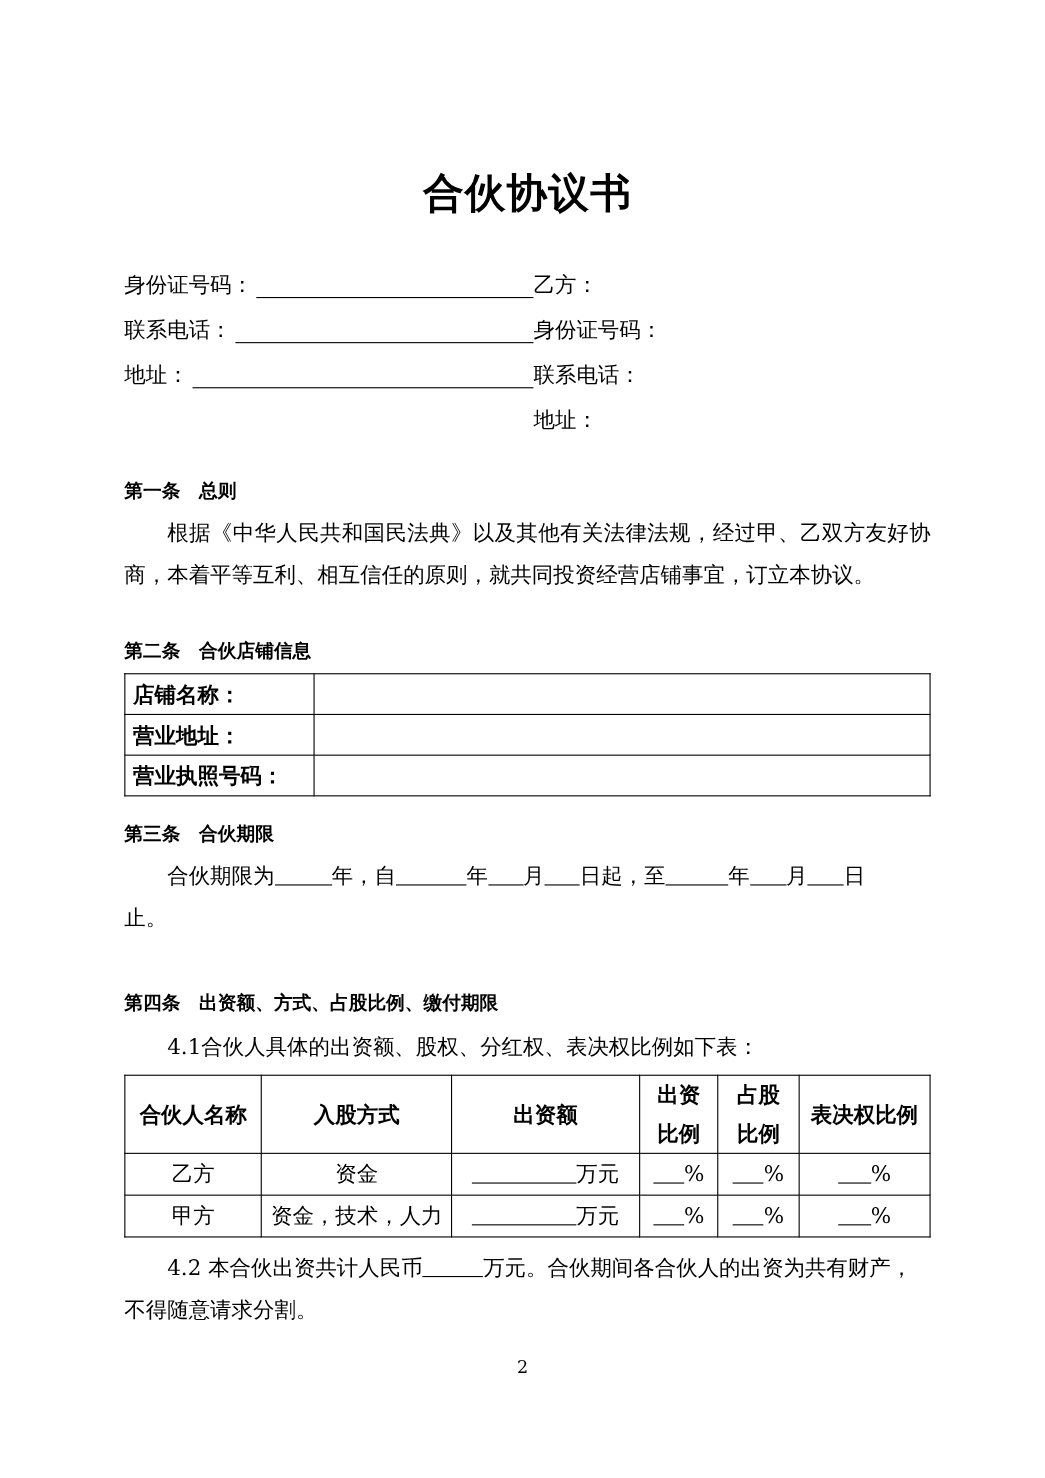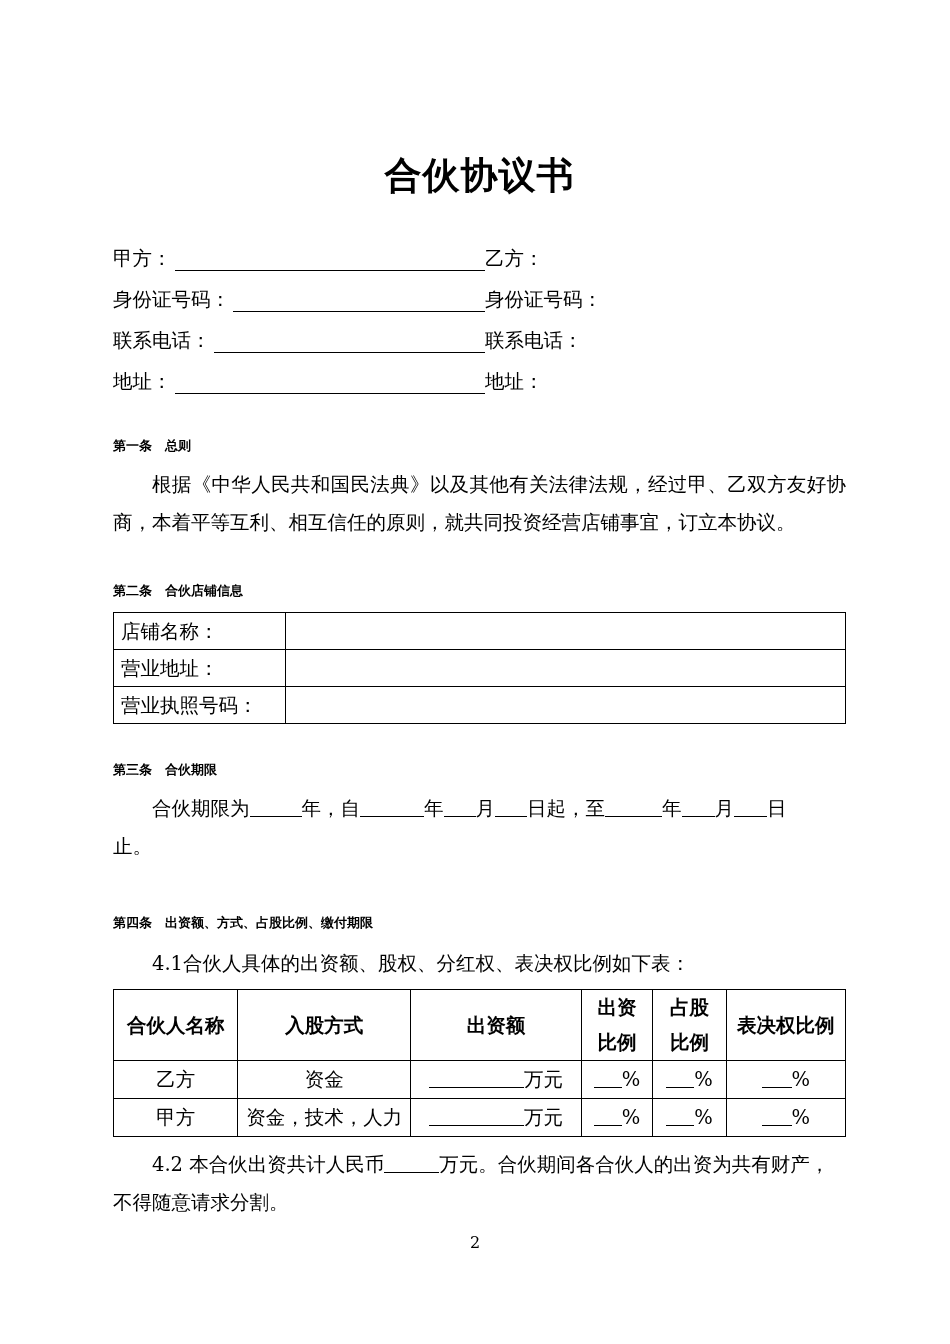--- a/index.html
+++ b/index.html
@@ -31,34 +31,34 @@
   .pcol-left { width:372px; }
   .pcol-right { flex:1; }
   .prow { display:flex; height:41px; line-height:41px; white-space:nowrap; }
   .blank-line { flex:1; position:relative; }
   .blank-line::after {
     content:""; position:absolute; left:3px; right:0; bottom:8px;
     border-bottom:1.4px solid #000;
   }
   
   .sec-heading {
-    font-family:Liberation Mono, monospace;
-    font-weight:bold; font-size:13px; line-height:27px;
+    font-family:Liberation Sans, sans-serif;
+    font-weight:bold; font-size:17px; line-height:27px;
   }
   .s1-heading { margin-top:31px; }
   .para { line-height:38px; text-align:justify; }
   .indent { text-indent:2em; }
   .s1-para { margin-top:6px; }
   .s2-heading { margin-top:36px; }
   
   table { border-collapse:collapse; width:100%; }
   .shop-table { margin-top:7px; }
   .shop-table td { border:1.4px solid #000; height:37px; vertical-align:middle; }
-  .shop-table td.lbl { width:172px; padding-left:7px; }
-  .s3-heading { margin-top:33px; }
+  .shop-table td.lbl { width:172px; padding-left:7px;font-weight:bold; }
+  .s3-heading { margin-top:21px; }
   .s3-para { margin-top:6px; }
   .line { line-height:38px; white-space:nowrap; }
   .iblank {
     display:inline-block; height:13px;
     border-bottom:1.4px solid #000;
     vertical-align:baseline; transform:translateY(2px);
   }
   .s4-heading { margin-top:44px; }
   .s4-p41 { margin-top:8px; line-height:38px; }
   .contrib-table { margin-top:6px; table-layout:fixed;padding-left:32px; }
@@ -79,24 +79,20 @@
 </style>
 </head>
 <body>
 
 <div class="page">
 
   <h1 class="doc-title">合伙协议书</h1>
 
   <div class="parties">
     <div class="pcol-left">
-      <div class="prow">
-        <span>甲方：</span>
-        <span class="blank-line"></span>
-      </div>
       <div class="prow">
         <span>身份证号码：</span>
         <span class="blank-line"></span>
       </div>
       <div class="prow">
         <span>联系电话：</span>
         <span class="blank-line"></span>
       </div>
       <div class="prow">
         <span>地址：</span>

